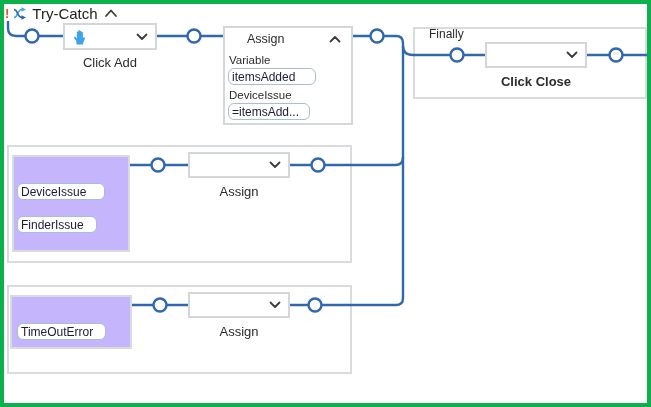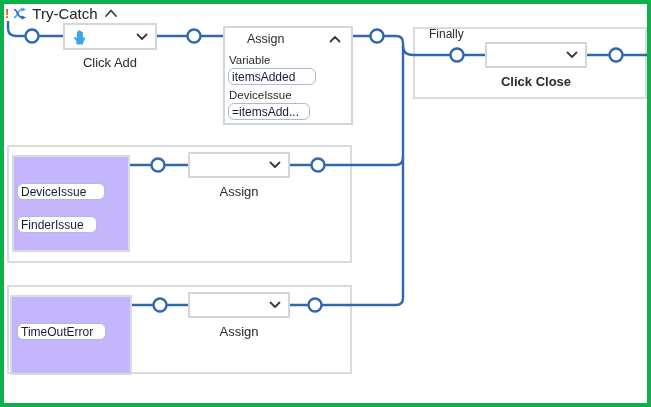--- a/index.html
+++ b/index.html
@@ -138,21 +138,21 @@
     <input class="tb" style="left: 3px; top: 26px; width: 88px;" readonly="" value="DeviceIssue">
     <input class="tb" style="left: 3px; top: 59px; width: 80px;" readonly="" value="FinderIssue">
   </div>
   <div class="node" style="left:188px;top:152px;width:102px;height:26px;">
     <svg class="chev" width="12" height="8" viewBox="0 0 12 8">
       <polyline points="1.5,1.5 6,6 10.5,1.5"></polyline>
     </svg>
   </div>
   <div class="node-label" style="left:188px;width:102px;top:184px;">Assign</div>
 
-  <div class="inner-box" style="left:10px;top:295px;width:122px;height:80px;">
+  <div class="inner-box" style="left:10px;top:295px;width:122px;height:54px;">
     <input class="tb" style="left: 5px; top: 26px; width: 89px;" readonly="" value="TimeOutError">
   </div>
   <div class="node" style="left:188px;top:292px;width:102px;height:26px;">
     <svg class="chev" width="12" height="8" viewBox="0 0 12 8">
       <polyline points="1.5,1.5 6,6 10.5,1.5"></polyline>
     </svg>
   </div>
   <div class="node-label" style="left:188px;width:102px;top:324px;">Assign</div>
 
 </div>

